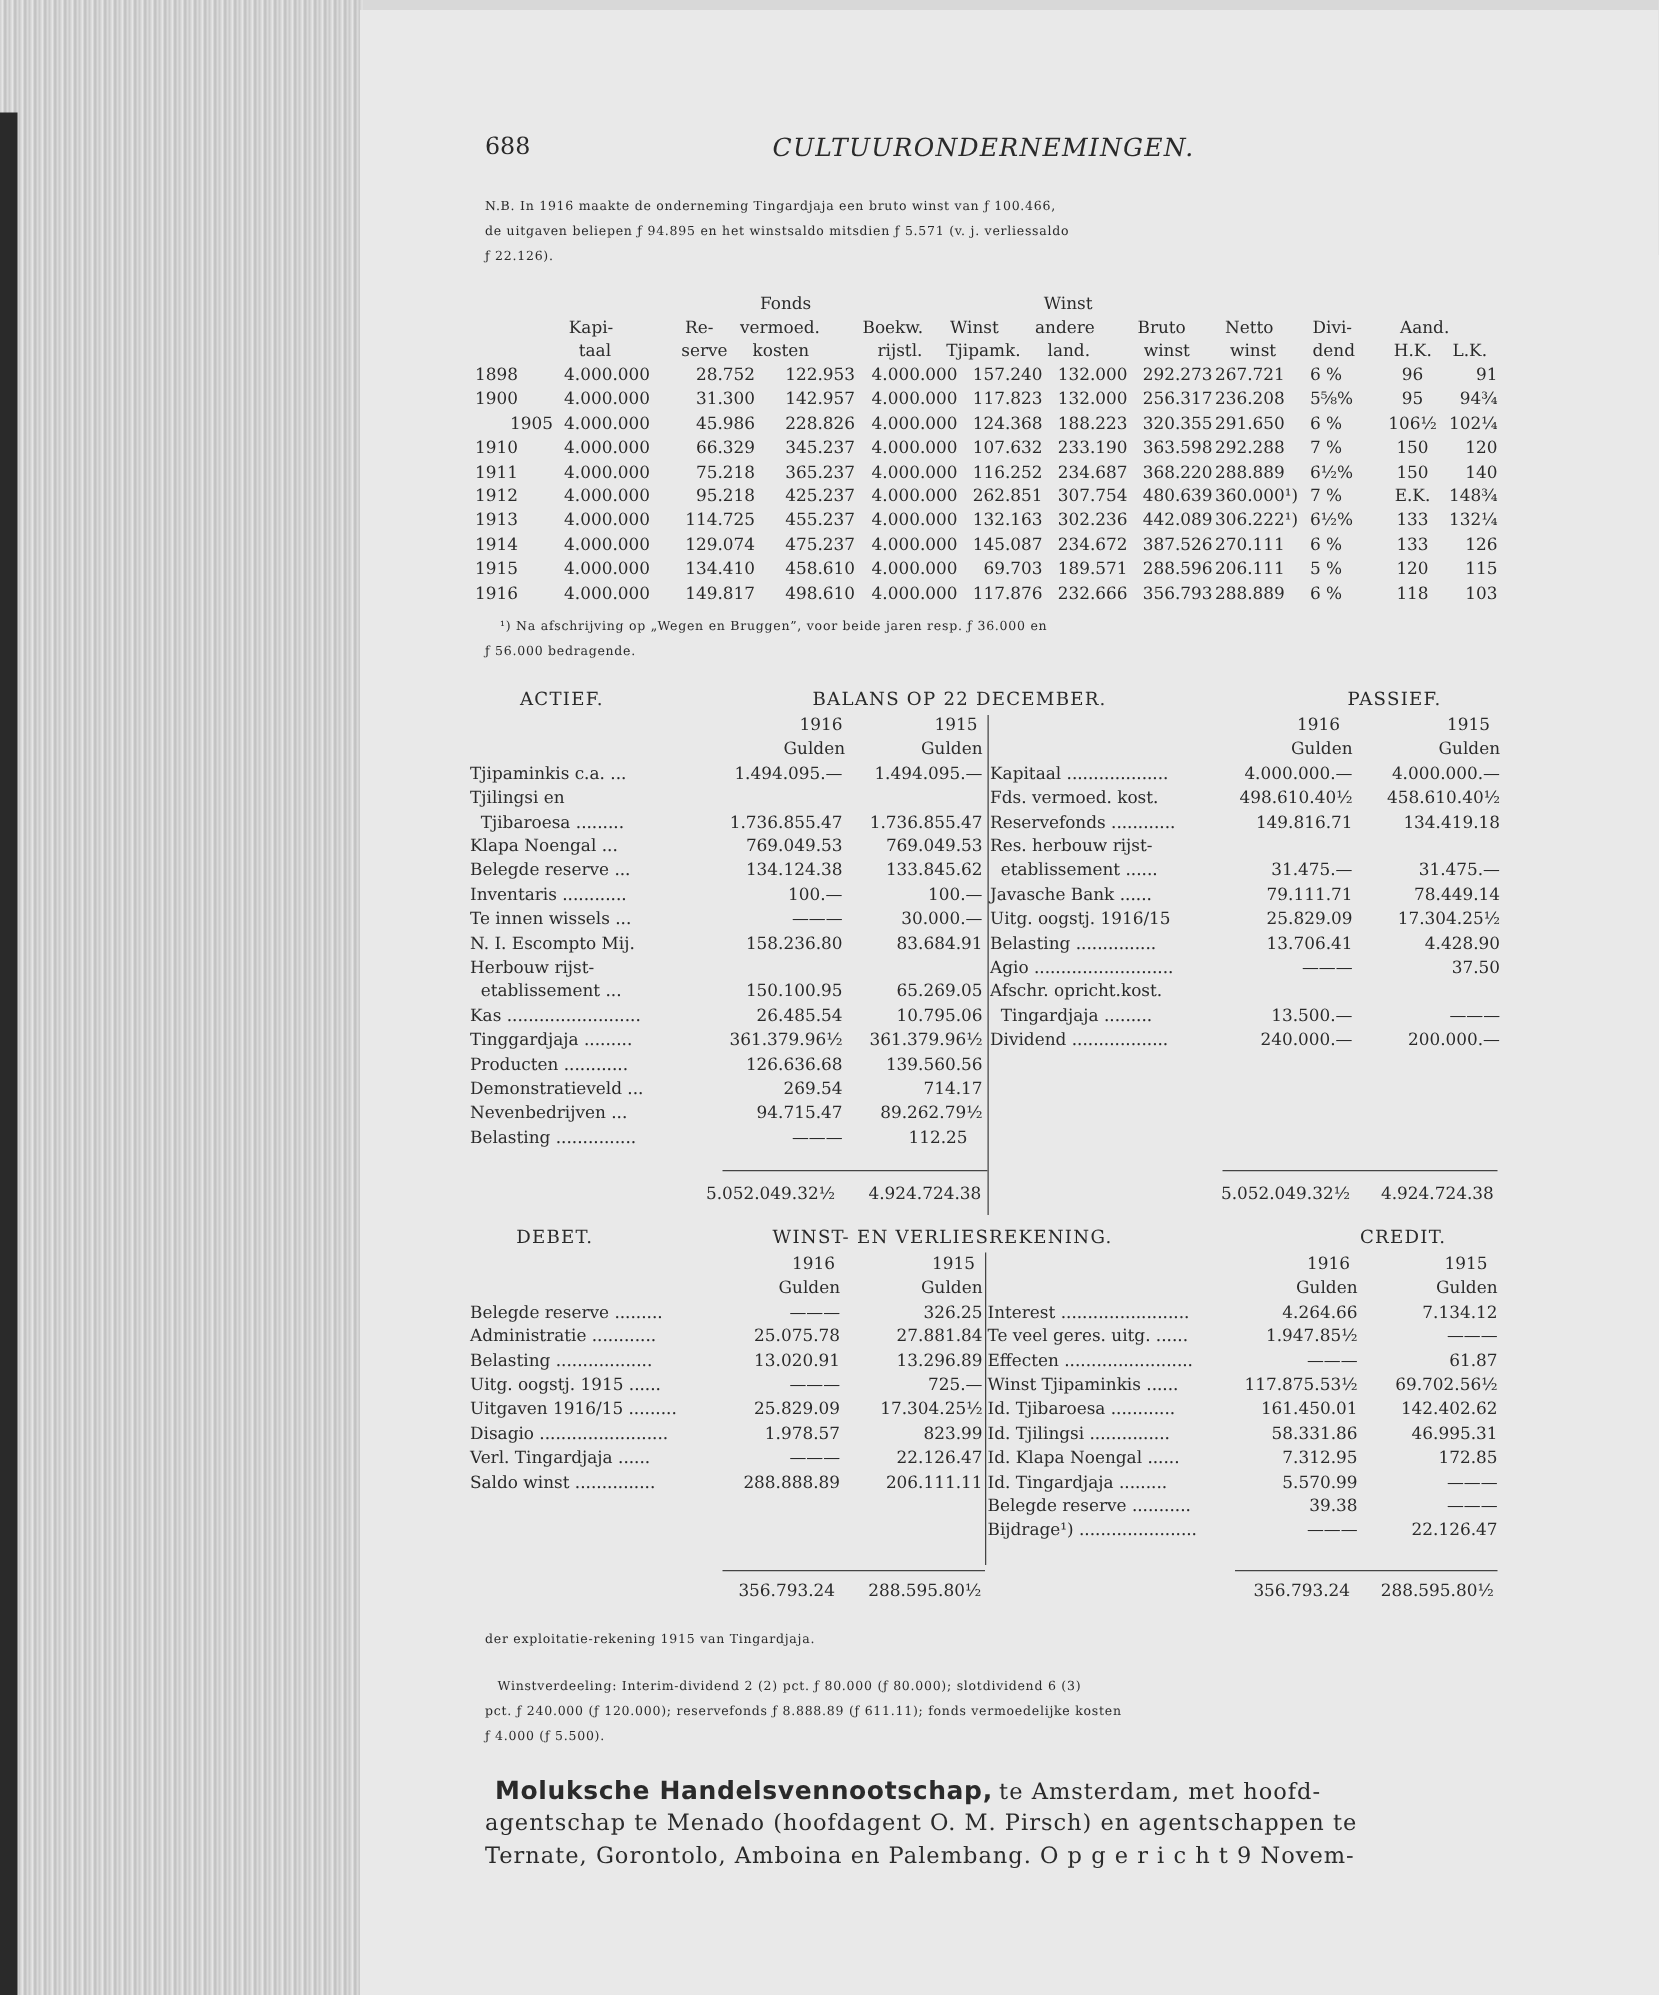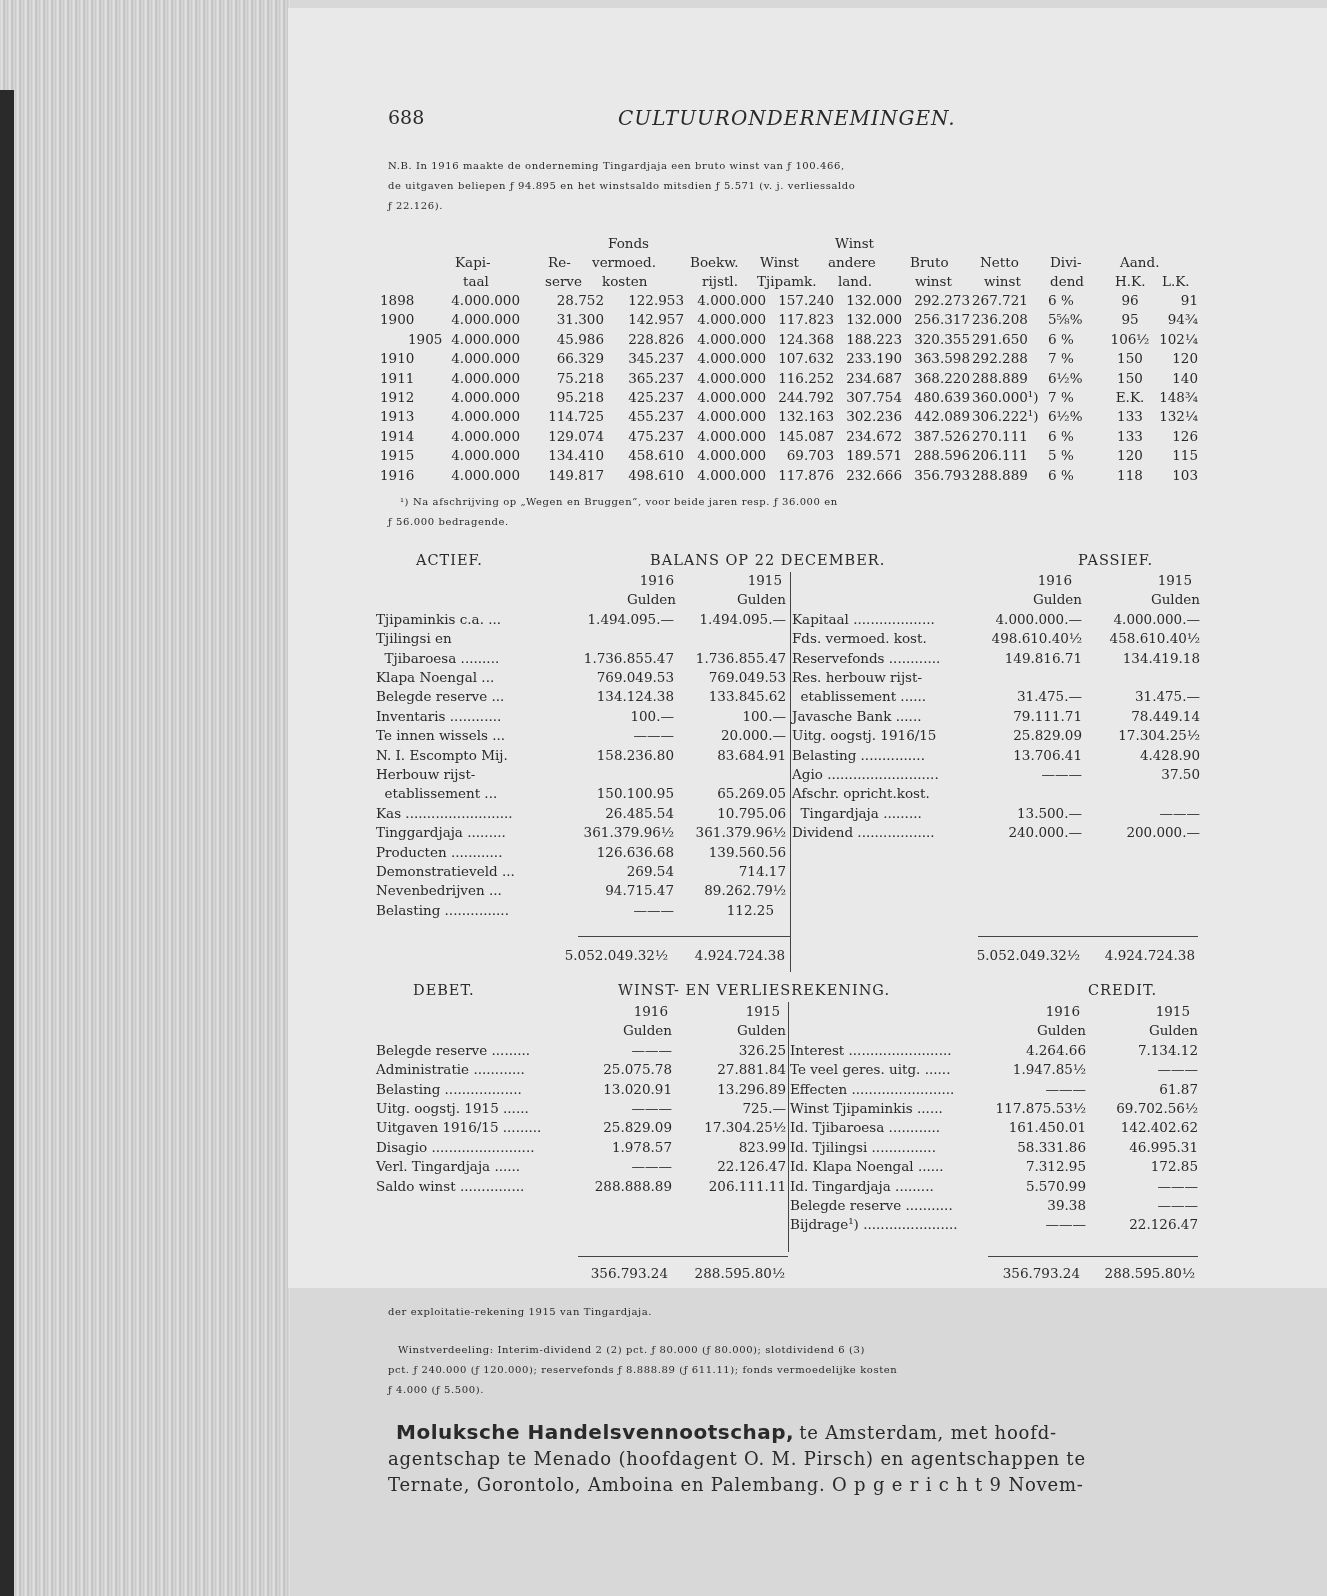--- a/index.html
+++ b/index.html
@@ -1,20 +1,20 @@
 <!DOCTYPE html>
 <html><head>
 <meta charset="utf-8">
 <style>
   html,body{margin:0;padding:0;}
   body{width:1327px;height:1596px;position:relative;overflow:hidden;background:#d8d8d8;font-family:"DejaVu Serif",serif;color:#2a2a2a;}
   .book-edge{position:absolute;left:0;top:0;width:290px;height:1596px;
     background:repeating-linear-gradient(90deg,#cfcfcf 0px,#e6e6e6 2px,#bdbdbd 4px,#dadada 6px,#c6c6c6 8px);}
   .book-dark{position:absolute;left:0;top:90px;width:14px;height:1506px;background:#2a2a2a;}
-  .page{position:absolute;left:288px;top:8px;width:1039px;height:1280px;background:#e9e9e9;}
+  .page{position:absolute;left:288px;top:8px;width:1039px;height:1588px;background:#e9e9e9;}
   .abs{position:absolute;white-space:nowrap;}
   .pnum{font-size:19px;}
   .runhead{font-style:italic;font-size:20px;letter-spacing:1px;}
   .txt{font-size:10px;letter-spacing:0.6px;line-height:20px;}
   .tbl{font-size:13.5px;line-height:19.4px;}
   .r{text-align:right;}
   .c{text-align:center;}
   .row{position:absolute;left:0;height:19.4px;white-space:nowrap;}
   .cell{position:absolute;top:0;}
   .vline{position:absolute;width:1px;background:#444;}
@@ -138,21 +138,21 @@
           <span class="cell " style="left: 668px; width: 50px;">6½%</span>
           <span class="cell c" style="left: 728px; width: 44px;">150</span>
           <span class="cell r" style="left: 774px; width: 44px;">140</span>
         </div>
         <div class="row" style="top: 154px; width: 820px;">
           <span class="cell " style="left: 0px; width: 40px;">1912</span>
           <span class="cell r" style="left: 40px; width: 100px;">4.000.000</span>
           <span class="cell r" style="left: 150px; width: 74px;">95.218</span>
           <span class="cell r" style="left: 228px; width: 76px;">425.237</span>
           <span class="cell r" style="left: 306px; width: 80px;">4.000.000</span>
-          <span class="cell r" style="left: 388px; width: 66px;">244.792</span>
+          <span class="cell r" style="left: 388px; width: 66px;">262.851</span>
           <span class="cell r" style="left: 456px; width: 66px;">307.754</span>
           <span class="cell r" style="left: 524px; width: 66px;">480.639</span>
           <span class="cell " style="left: 592px; width: 72px;">360.000¹)</span>
           <span class="cell " style="left: 668px; width: 50px;">7 %</span>
           <span class="cell c" style="left: 728px; width: 44px;">E.K.</span>
           <span class="cell r" style="left: 774px; width: 44px;">148¾</span>
         </div>
         <div class="row" style="top: 173.4px; width: 820px;">
           <span class="cell " style="left: 0px; width: 40px;">1913</span>
           <span class="cell r" style="left: 40px; width: 100px;">4.000.000</span>
@@ -255,21 +255,21 @@
           <span class="cell r" style="left: 300px; width: 110px;">133.845.62</span>
         </div>
         <div class="row" style="top: 97px; width: 412px;">
           <span class="lbl" style="white-space: pre;">Inventaris ............</span>
           <span class="cell r" style="left: 190px; width: 108px;">100.—</span>
           <span class="cell r" style="left: 300px; width: 110px;">100.—</span>
         </div>
         <div class="row" style="top: 116.4px; width: 412px;">
           <span class="lbl" style="white-space: pre;">Te innen wissels ...</span>
           <span class="cell r" style="left: 190px; width: 108px;">———</span>
-          <span class="cell r" style="left: 300px; width: 110px;">20.000.—</span>
+          <span class="cell r" style="left: 300px; width: 110px;">30.000.—</span>
         </div>
         <div class="row" style="top: 135.8px; width: 412px;">
           <span class="lbl" style="white-space: pre;">N. I. Escompto Mij.</span>
           <span class="cell r" style="left: 190px; width: 108px;">158.236.80</span>
           <span class="cell r" style="left: 300px; width: 110px;">83.684.91</span>
         </div>
         <div class="row" style="top: 155.2px; width: 412px;">
           <span class="lbl" style="white-space: pre;">Herbouw rijst-</span>
           <span class="cell r" style="left: 190px; width: 108px;"></span>
           <span class="cell r" style="left: 300px; width: 110px;"></span>

